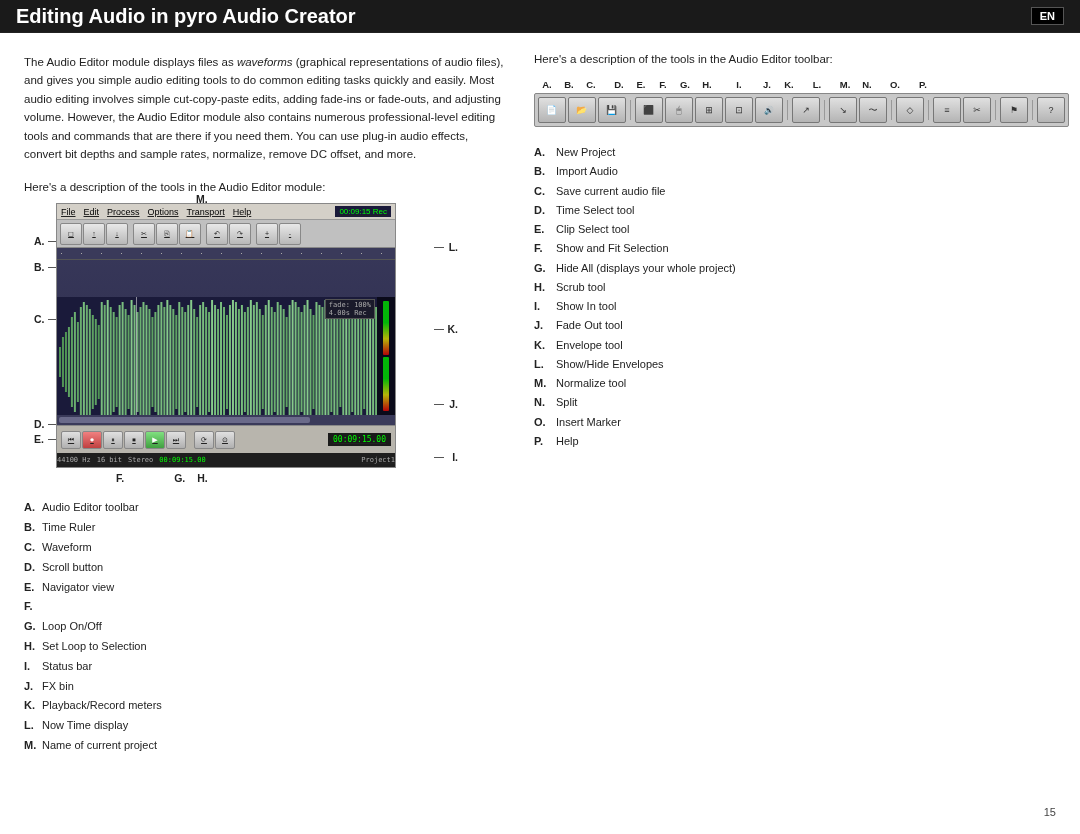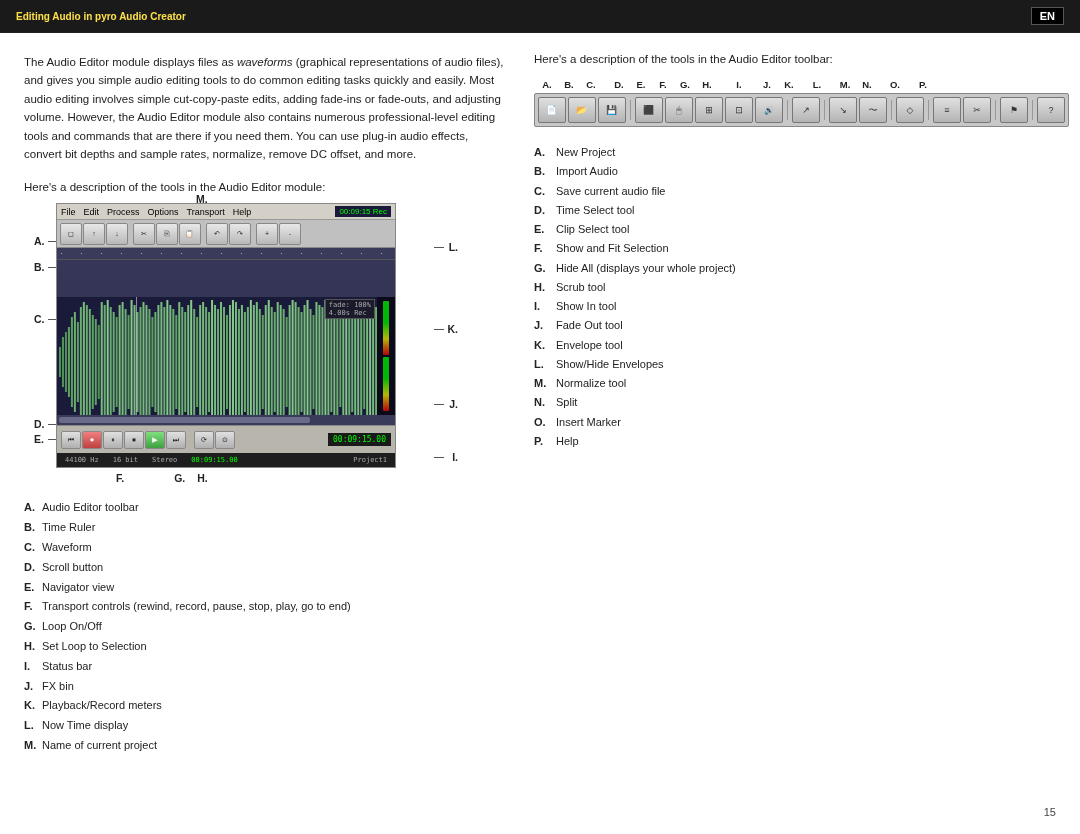--- a/index.html
+++ b/index.html
@@ -17,23 +17,23 @@
     .top-bar {
       background: #1a1a1a;
       color: #fff;
       padding: 6px 16px;
       display: flex;
       align-items: center;
       justify-content: space-between;
       height: 32px;
     }
     .top-bar .title {
-      font-size: 10px;
+      font-size: 20px;
       font-weight: bold;
-      color: #fde047;
+      color: #ffffff;
     }
     .top-bar .en-badge {
       background: #000;
       color: #fff;
       font-size: 11px;
       font-weight: bold;
       padding: 2px 8px;
       border: 1px solid #555;
     }
 
@@ -72,20 +72,21 @@
       color: #222;
     }
 
     .screenshot-box {
       width: 340px;
       height: 280px;
       background: linear-gradient(180deg, #3a3a5c 0%, #2a2a4a 100%);
       border: 1px solid #888;
       position: relative;
       overflow: hidden;
+      text-decoration: underline;
     }
 
     
     .ss-menubar {
       background: #d4d0c8;
       height: 16px;
       display: flex;
       align-items: center;
       padding: 0 4px;
       font-size: 9px;
@@ -457,21 +458,21 @@
             <div class="ss-nav-btn" style="background:linear-gradient(180deg,#80e080,#40a040); color:#fff;">▶</div>
             <div class="ss-nav-btn">⏭</div>
           </div>
           <div style="margin-left:6px; display:flex; gap:1px;">
             <div class="ss-nav-btn">⟳</div>
             <div class="ss-nav-btn">⊙</div>
           </div>
           <div style="margin-left:auto; background:#1a1a1a; color:#0f0; font-size:8px; padding:2px 5px; font-family:monospace;">00:09:15.00</div>
         </div>
 
-        <div style="background:#1e1e1e; height:14px; display:flex; align-items:center; padding:0 8px; gap:14px;">
+        <div style="background:#1e1e1e; height:14px; display:flex; align-items:center; padding:0 0; gap:6px;">
           <span style="color:#aaa; font-size:7px; font-family:monospace;">44100 Hz</span>
           <span style="color:#aaa; font-size:7px; font-family:monospace;">16 bit</span>
           <span style="color:#aaa; font-size:7px; font-family:monospace;">Stereo</span>
           <span style="color:#0f0; font-size:7px; font-family:monospace;">00:09:15.00</span>
           <span style="color:#aaa; font-size:7px; font-family:monospace; margin-left:auto;">Project1</span>
         </div>
 
       </div>
 
       <div style="display:flex; margin-top:4px; padding-left:60px; gap:0;">
@@ -498,21 +499,20 @@
       <div class="label-item">
         <span class="label-letter">D.</span>
         <span>Scroll button</span>
       </div>
       <div class="label-item">
         <span class="label-letter">E.</span>
         <span>Navigator view</span>
       </div>
       <div class="label-item">
         <span class="label-letter">F.</span>
-        <span>Transport controls (rewind, record, pause, stop, play, go to end)</span>
       </div>
       <div class="label-item">
         <span class="label-letter">G.</span>
         <span>Loop On/Off</span>
       </div>
       <div class="label-item">
         <span class="label-letter">H.</span>
         <span>Set Loop to Selection</span>
       </div>
       <div class="label-item">

